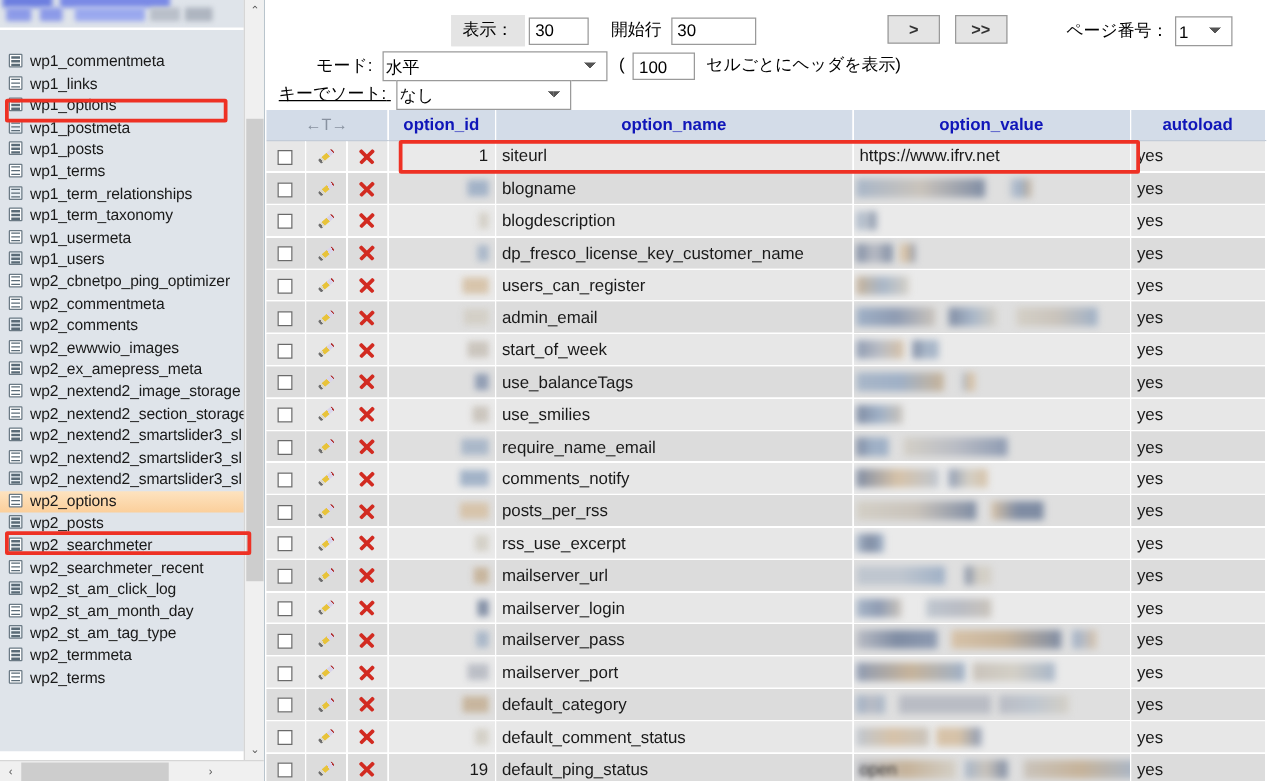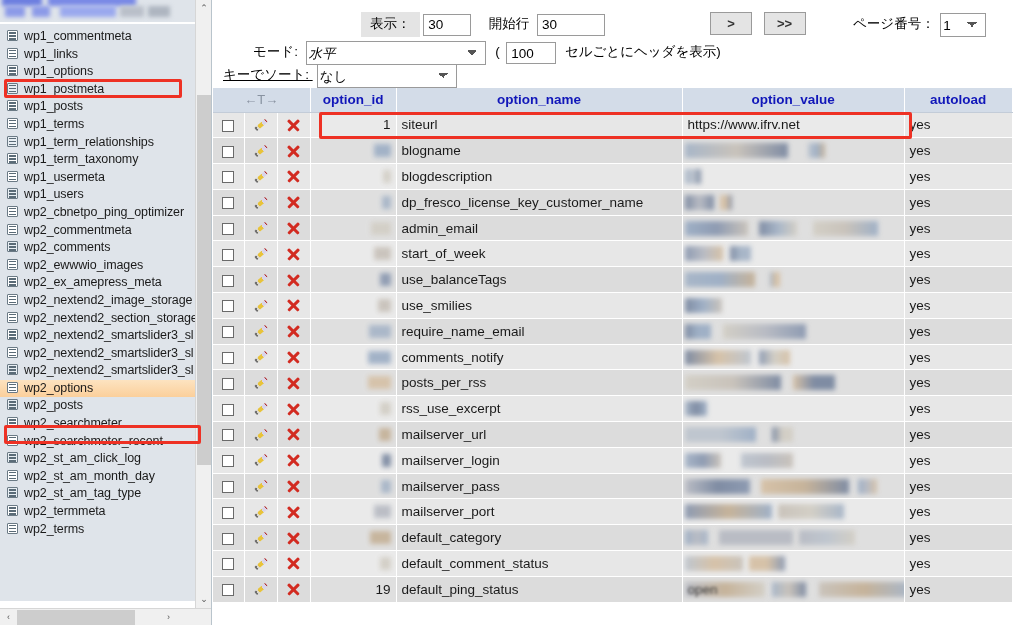--- a/index.html
+++ b/index.html
@@ -30,21 +30,21 @@
   }
   .crumb-blur {
     position: absolute;
     border-radius: 1px;
     filter: blur(2.2px);
   }
   #sidebar-list {
     position: absolute; left: 0; top: 24px;
     width: 196px; height: 577px;
     background: #dfe4ea;
-    padding-top: 4px;
+    padding-top: 17px;
   }
   .tbl-item {
     position: relative;
     height: 17.6px;
     line-height: 17.6px;
     padding-left: 7px;
     white-space: nowrap;
     font-size: 12.5px;
     color: #1a1a1a;
     letter-spacing: -0.1px;
@@ -346,21 +346,21 @@
 
       <div class="tb-row" style="left:640px;top:13px;">
         <span class="lbl">ページ番号：</span>
         <select class="sel" style="width:46px;margin-left:2px;">
           <option>1</option>
         </select>
       </div>
 
       <div class="tb-row" style="left:40px;top:41px;">
         <span class="lbl">モード:</span>
-        <select class="sel" style="width:180px;margin-left:4px;font-style:italic;">
+        <select class="sel" style="width:180px;margin-left:4px;">
           <option>水平</option>
         </select>
         <span class="lbl" style="margin-left:6px;">(</span>
         <input class="txt" style="width: 50px; margin-left: 3px;" value="100">
         <span class="lbl" style="margin-left:5px;">セルごとにヘッダを表示)</span>
       </div>
 
       <div class="tb-row" style="left:10px;top:64px;text-decoration:underline;">
         <span class="lbl">キーでソート:</span>
         <select class="sel" style="width:140px;margin-left:4px;">
@@ -433,20 +433,33 @@
               <td class="idc alc">
                 <span class="blur id" style="width:9px;background:#a8b6c8;"></span>
               </td>
               <td><span>dp_fresco_license_key_customer_name</span></td>
               <td class="valc alc">
                 <span class="valblur" style="left:2px;width:29px;background:linear-gradient(90deg,#7f8ca3,#b9bcc4,#7f8ca3);"></span>
                 <span class="valblur" style="left:37px;width:12px;background:linear-gradient(90deg,#d6c2a8,#d6c2a8,#7f8ca3);"></span>
               </td>
               <td class="autoload-cell"><span>yes</span></td>
             </tr>
+            <tr class="odd">
+              <td class="ck"><span class="ckbox"></span></td>
+              <td class="ed"><span class="pencil"></span></td>
+              <td class="dl"><span class="xmark"></span></td>
+              <td class="idc alc">
+                <span class="blur id" style="width:21px;background:#d6c2a8;"></span>
+              </td>
+              <td><span>users_can_register</span></td>
+              <td class="valc alc">
+                <span class="valblur" style="left:2px;width:42px;background:linear-gradient(90deg,#c6b39a,#a8b6c8,#d3cfc6);"></span>
+              </td>
+              <td class="autoload-cell"><span>yes</span></td>
+            </tr>
             <tr class="even">
               <td class="ck"><span class="ckbox"></span></td>
               <td class="ed"><span class="pencil"></span></td>
               <td class="dl"><span class="xmark"></span></td>
               <td class="idc alc">
                 <span class="blur id" style="width:20px;background:#d3cfc6;"></span>
               </td>
               <td><span>admin_email</span></td>
               <td class="valc alc">
                 <span class="valblur" style="left:2px;width:63px;background:linear-gradient(90deg,#9fb0c6,#8e9bb2,#c9c3bb);"></span>

